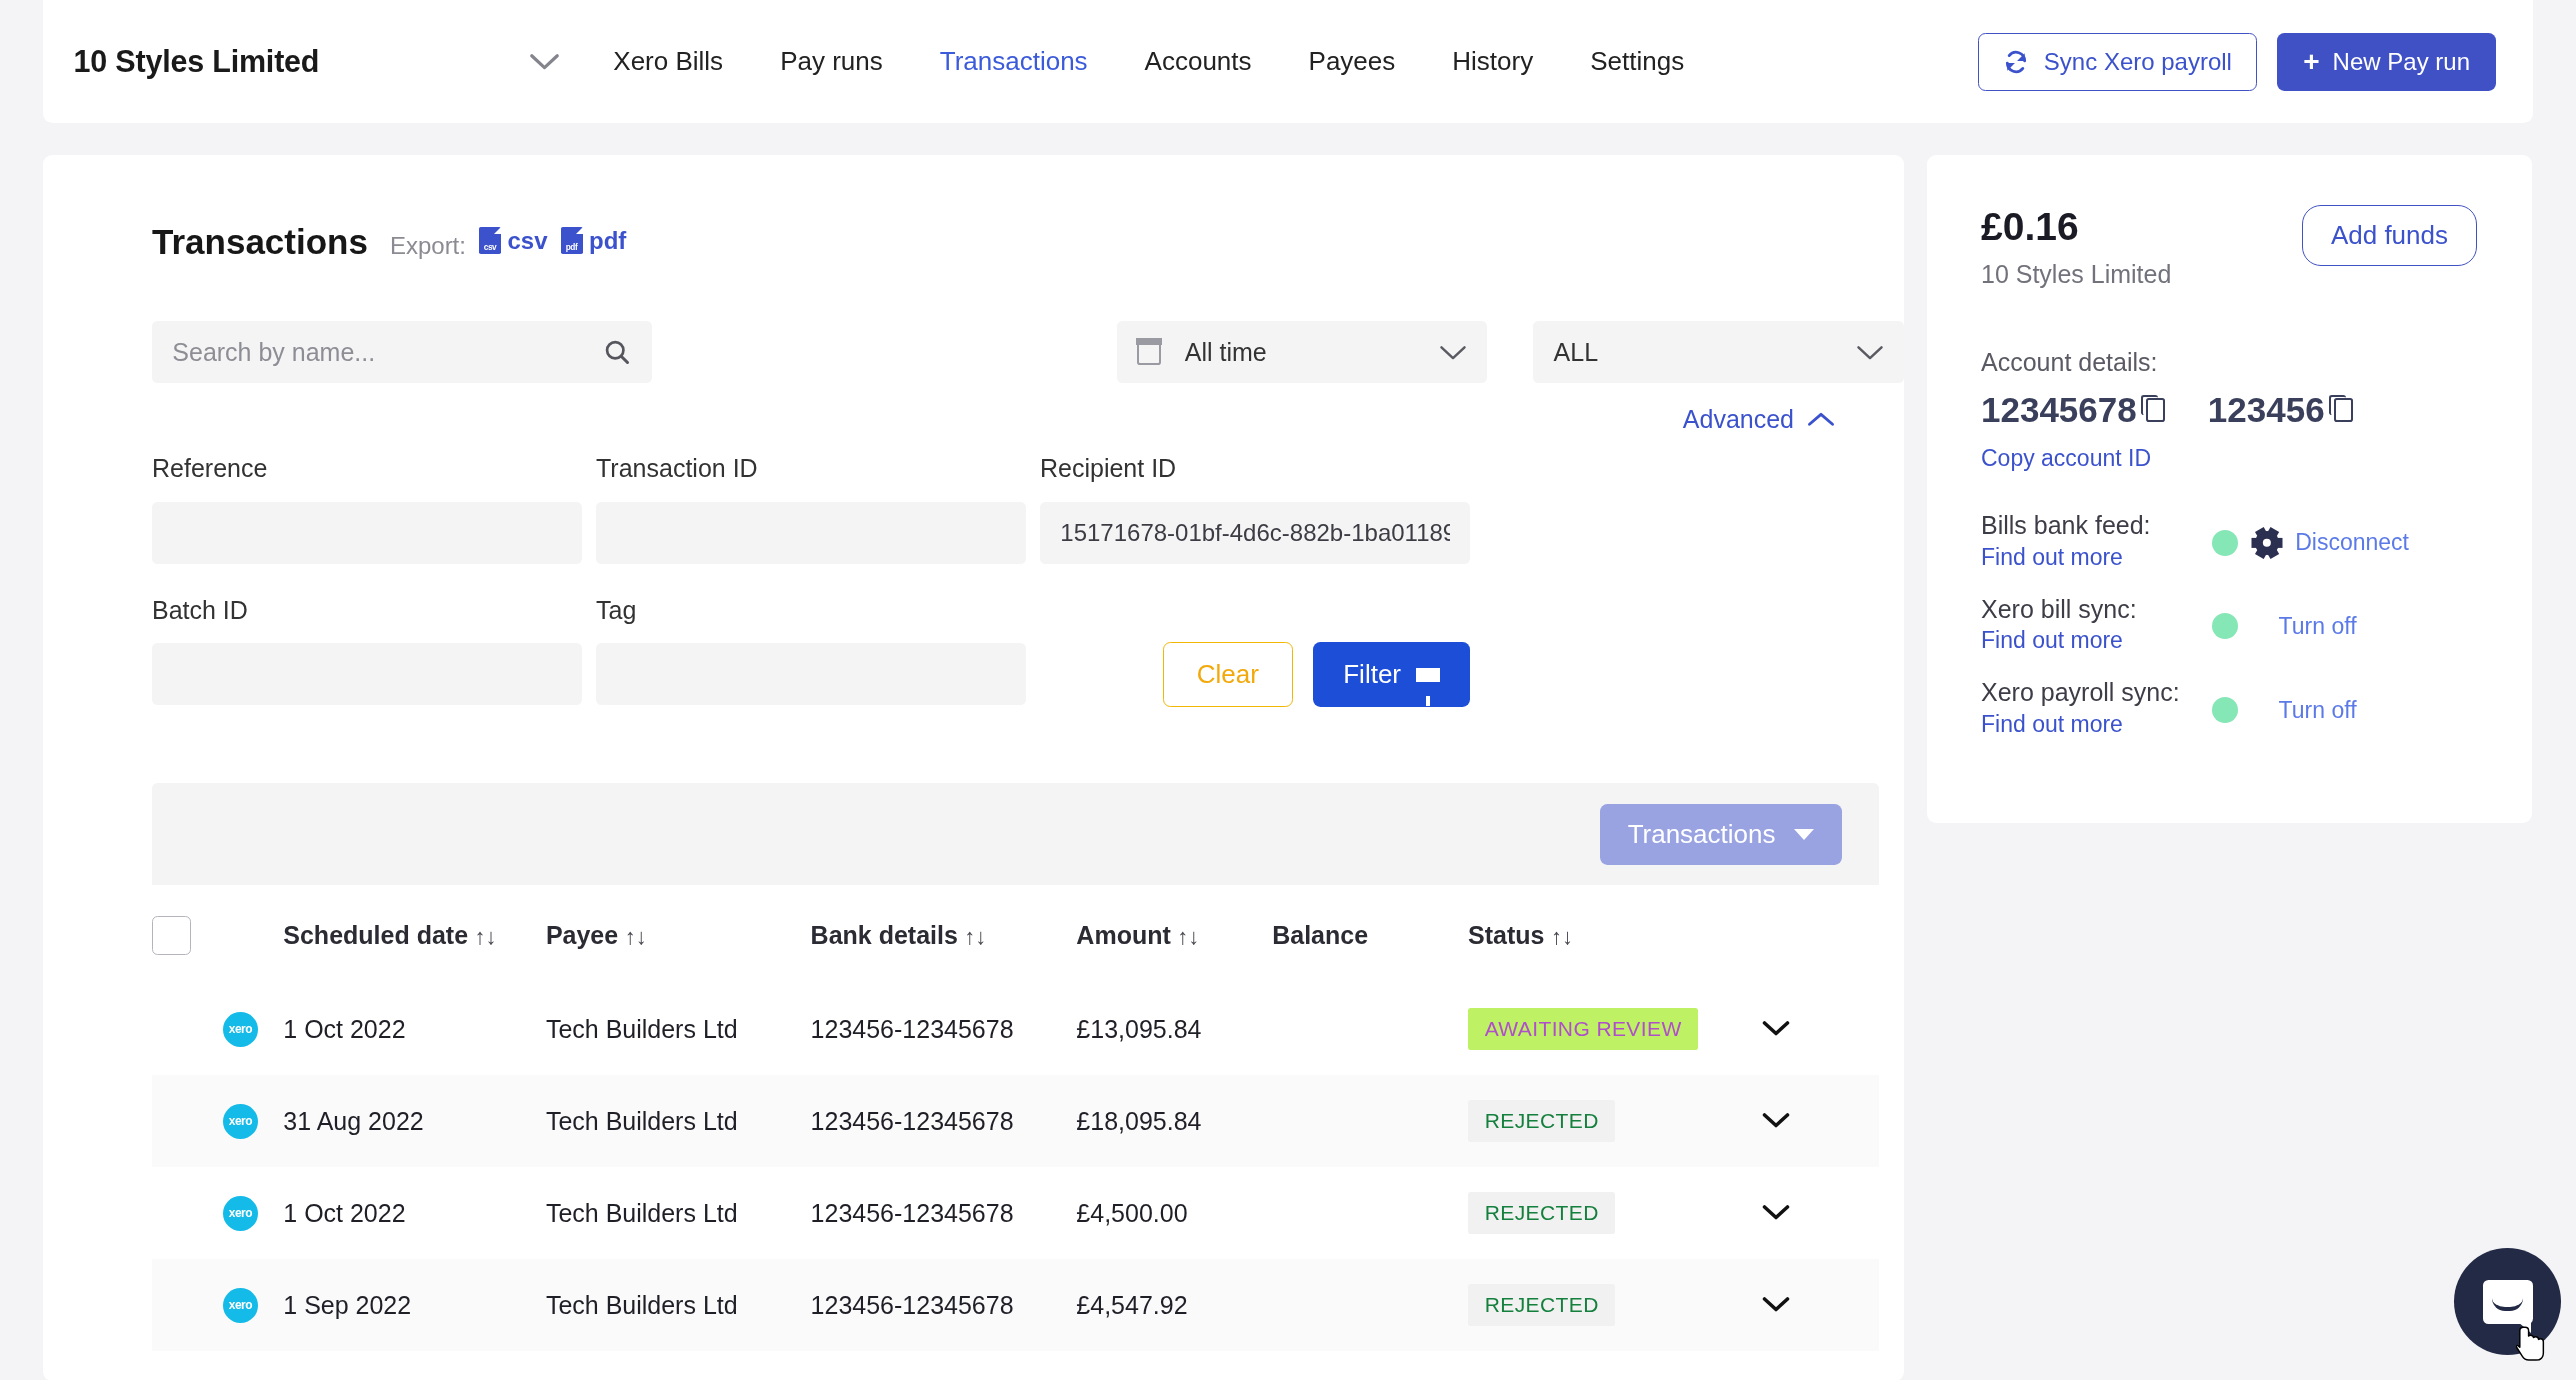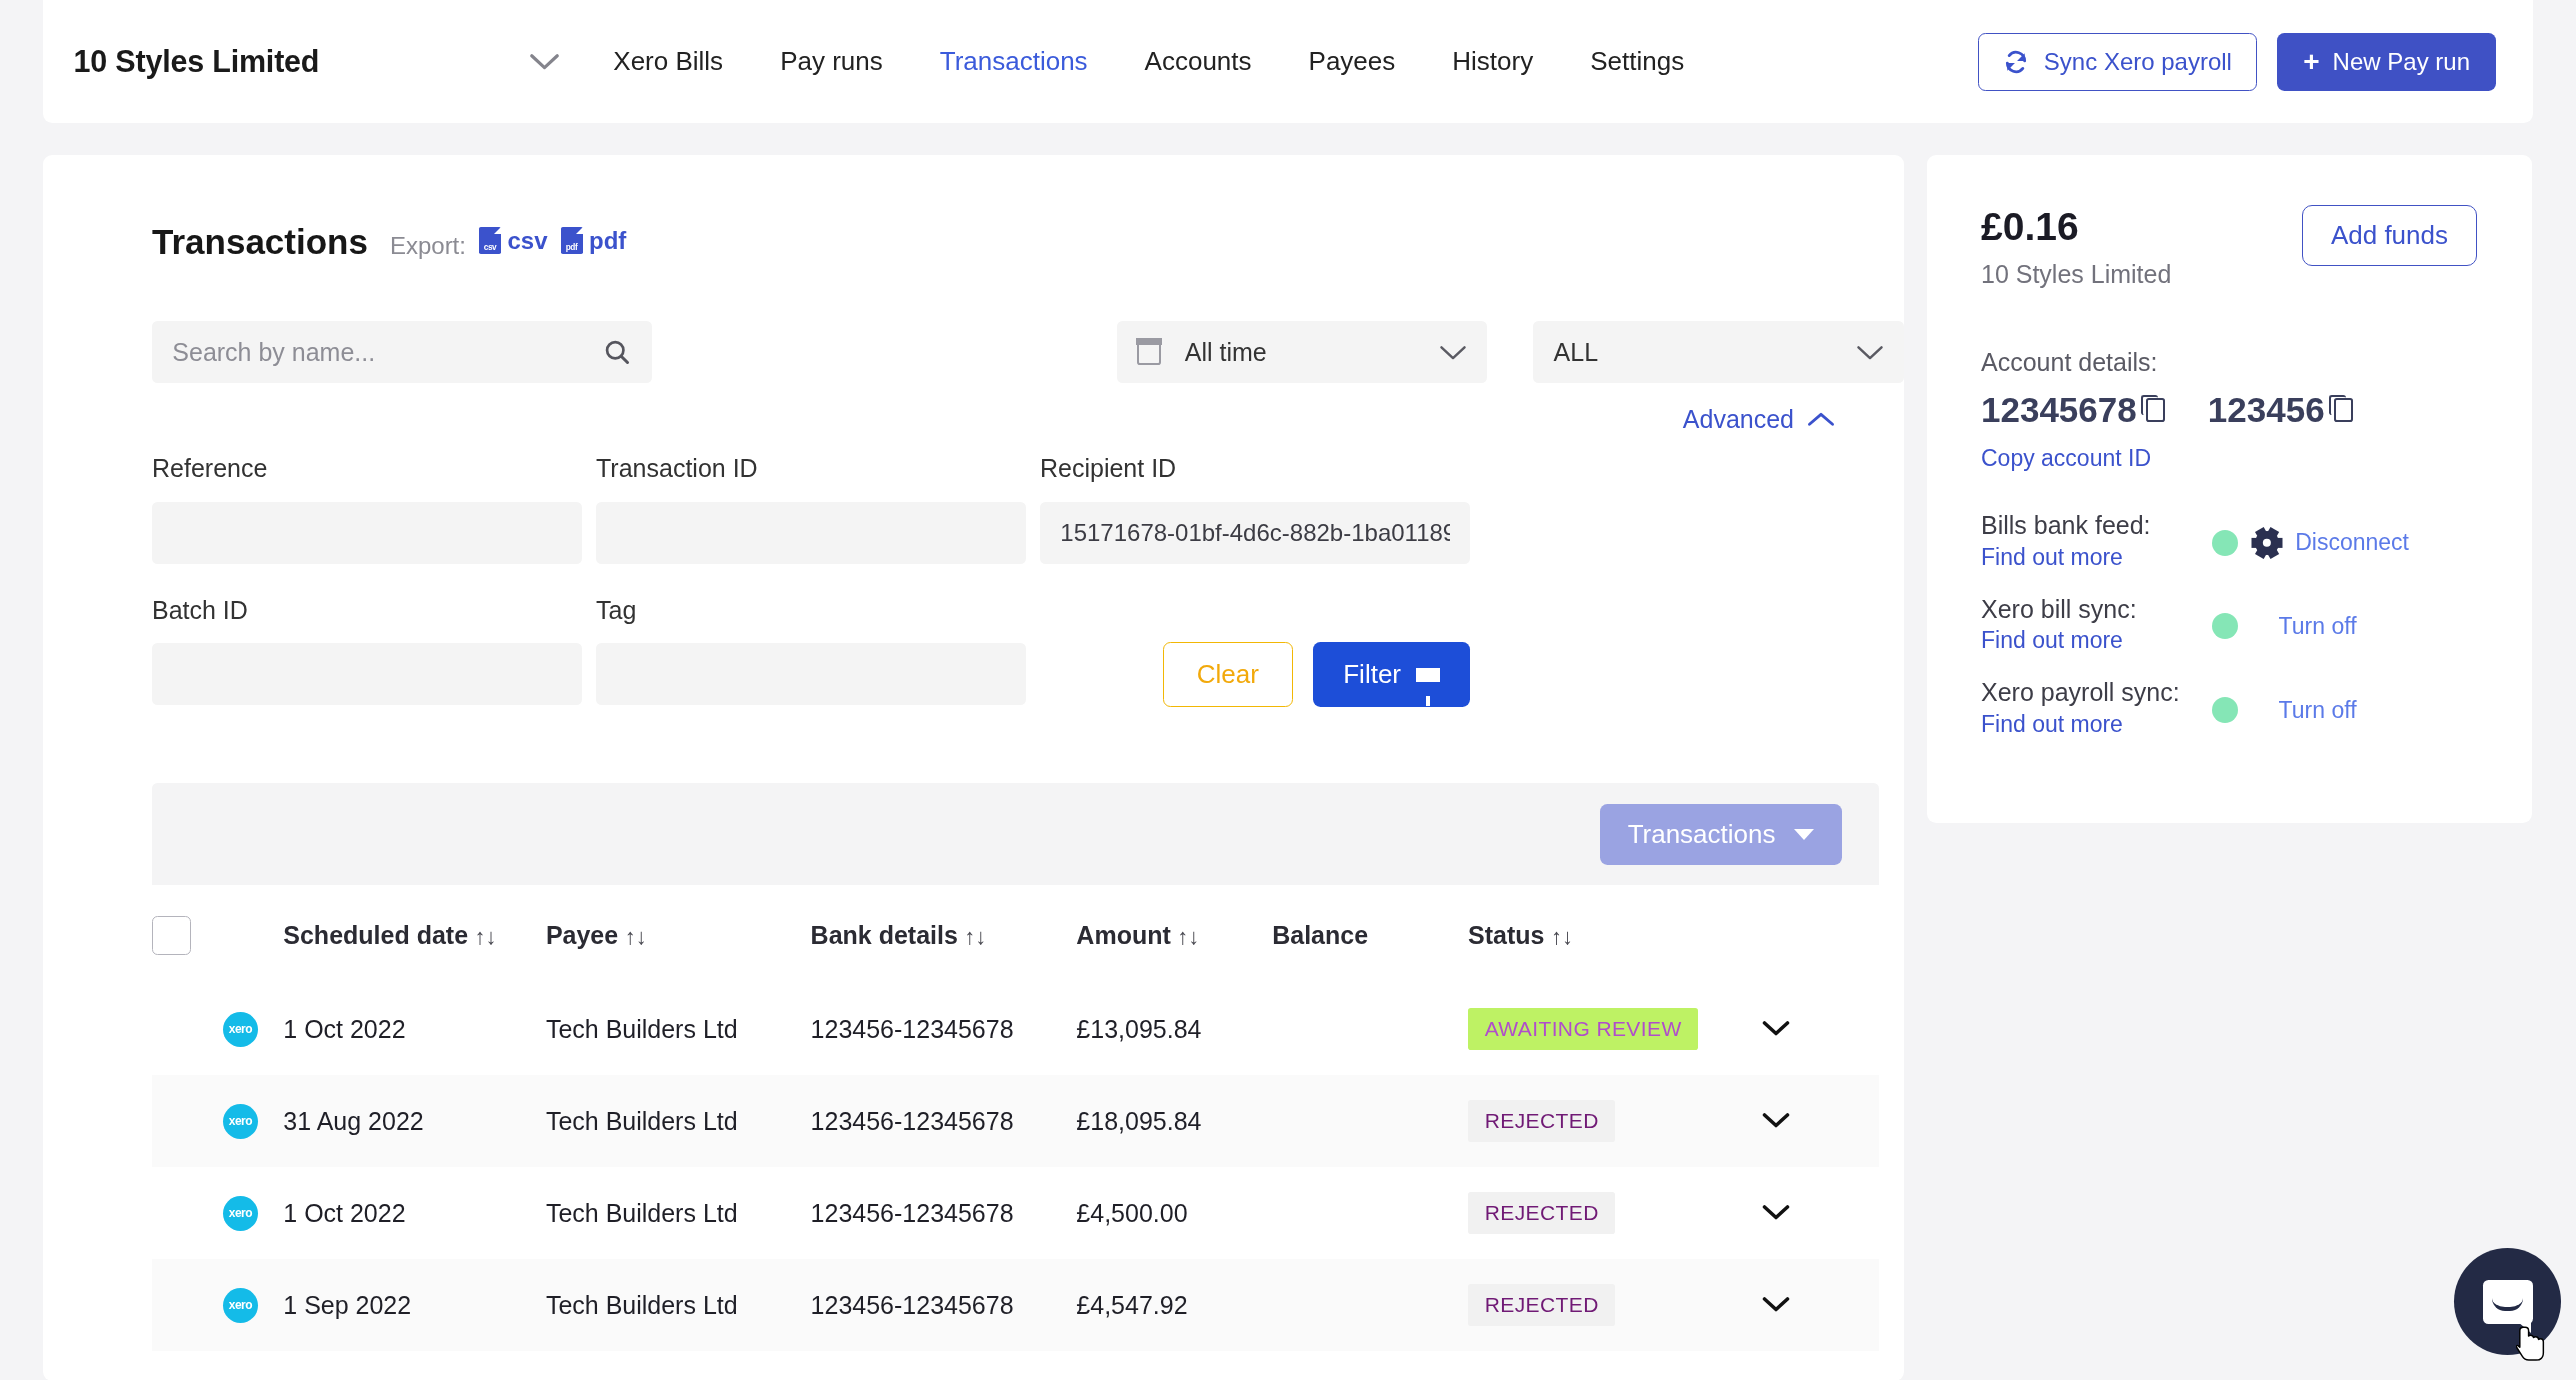--- a/index.html
+++ b/index.html
@@ -220,41 +220,41 @@
     width: 35px; height: 35px; border-radius: 50%;
     background: #14bbe8; color: #fff; font-size: 12px;
     display: flex; align-items: center; justify-content: center;
     font-weight: bold; letter-spacing: -0.5px;
   }
   .pill {
     display: inline-block; padding: 9.2px 16.6px; font-size: 21px;
     letter-spacing: 0.4px; border-radius: 2.8px;
   }
   .pill-awaiting { background: #bef264; color: #b04ecb; }
-  .pill-rejected { background: #f1f1f1; color: #701a75; }
+  .pill-rejected { background: #f1f1f1; color: #15803d; }
   .chev-down-row {
     font-size: 28px; color: #111; cursor: pointer;
     display: inline-block; line-height: 1;
   }
 
   
   .side-card {
     position: absolute; left: 1927px; top: 155px;
     width: 605px; height: 668px;
     background: #fff; border-radius: 9.2px;
   }
   .side-top {
     display: flex; justify-content: space-between;
     align-items: flex-start; padding: 50px 55px 0 54px;
   }
   .balance { font-size: 39px; font-weight: bold; color: #1b1b25; }
   .balance-sub { font-size: 25px; color: #72727c; margin-top: 11px; }
   .btn-add-funds {
     border: 1.8px solid #4152c4; color: #3b52cc; background: #fff;
-    border-radius: 10px; height: 61px; padding: 0 28px;
+    border-radius: 19px; height: 61px; padding: 0 28px;
     font-size: 26px; cursor: pointer;
     display: flex; align-items: center;
   }
   .acct-label {
     font-size: 25px; color: #5a5a64; margin: 59px 0 0 54px;
   }
   .acct-row {
     display: flex; align-items: center; gap: 18.5px;
     margin: 13px 0 0 54px;
   }

